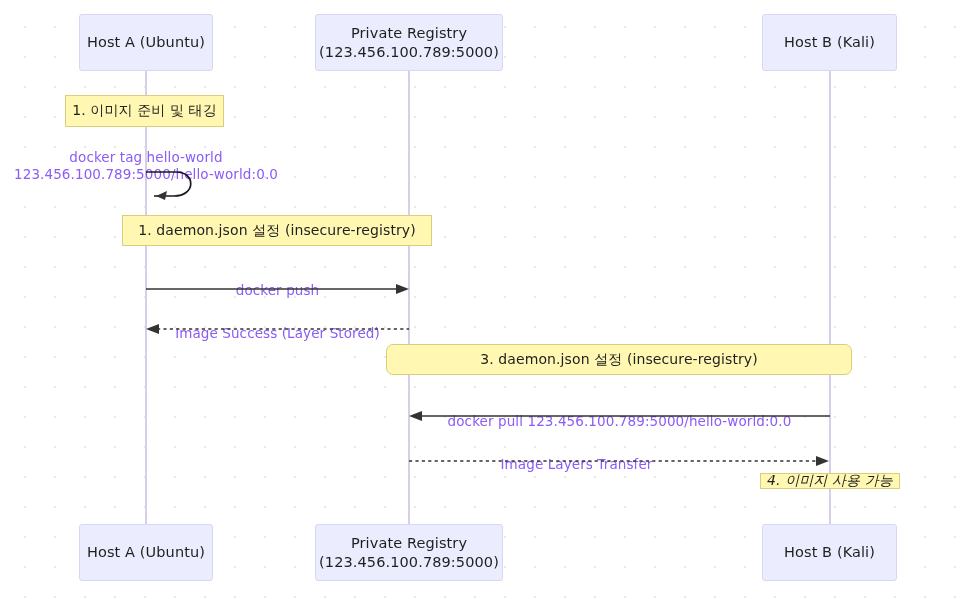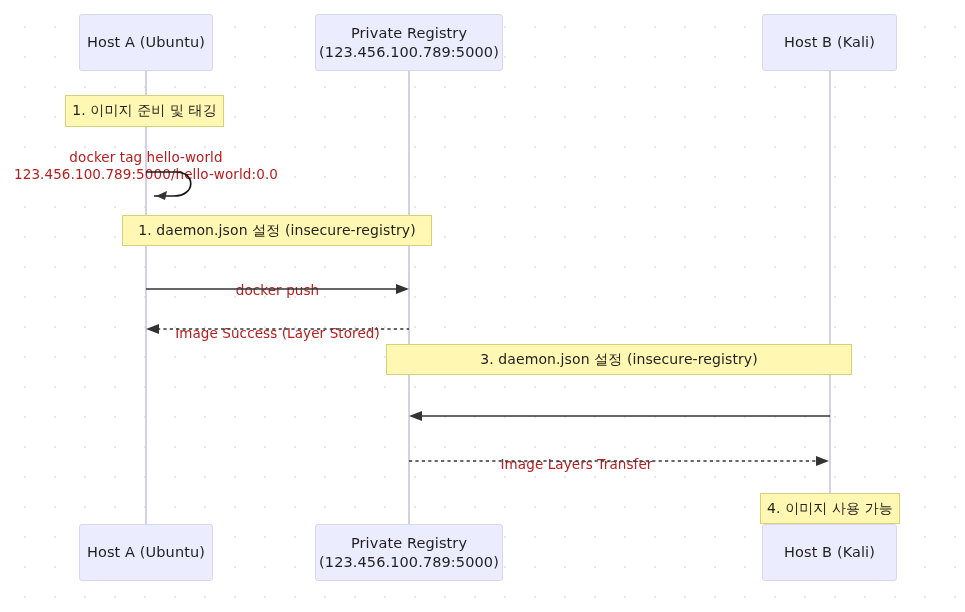--- a/index.html
+++ b/index.html
@@ -57,21 +57,21 @@
     align-items: center;
     justify-content: center;
     color: #1f1f1f;
     font-size: 14px;
     letter-spacing: 0.1px;
     z-index: 5;
   }
   
   .msg-label {
     position: absolute;
-    color: #b91c1c;
+    color: #8b5cf6;
     font-size: 13.5px;
     text-align: center;
     white-space: pre-line;
     line-height: 1.3;
     letter-spacing: 0.1px;
   }
   .msg-svg {
     position: absolute;
     overflow: visible;
   }
@@ -149,34 +149,37 @@
   </svg>
 
   <div class="msg-label" style="left:146px; top:307px; width:263px;">
     <span>Image Success (Layer Stored)</span>
   </div>
   <svg class="msg-svg" style="left:145px; top:323px;" width="266" height="12" viewBox="0 0 266 12">
     <line class="arrow-line dotted" x1="12" y1="6" x2="264" y2="6"></line>
     <polygon class="arrow-head" points="1,6 14,1 14,11"></polygon>
   </svg>
 
-  <div class="note" style="left:386px; top:344px; width:466px; height:31px;">
+  <div class="note" style="left:386px; top:344px; width:466px; height:31px;border-radius:7px;">
     <span>3. daemon.json 설정 (insecure-registry)</span>
   </div>
 
+  <div class="msg-label" style="left:409px; top:395px; width:421px;">
+    <span>docker pull 123.456.100.789:5000/hello-world:0.0</span>
+  </div>
   <svg class="msg-svg" style="left:408px; top:410px;" width="423" height="12" viewBox="0 0 423 12">
     <line class="arrow-line" x1="12" y1="6" x2="422" y2="6"></line>
     <polygon class="arrow-head" points="1,6 14,1 14,11"></polygon>
   </svg>
 
   <div class="msg-label" style="left:409px; top:438px; width:335px;">
     <span>Image Layers Transfer</span>
   </div>
   <svg class="msg-svg" style="left:408px; top:455px;" width="423" height="12" viewBox="0 0 423 12">
     <line class="arrow-line dotted" x1="1" y1="6" x2="411" y2="6"></line>
     <polygon class="arrow-head" points="421,6 408,1 408,11"></polygon>
   </svg>
 
-  <div class="note" style="left:760px; top:493px; width:140px; height:31px;">
+  <div class="note" style="left:760px; top:473px; width:140px; height:16px;font-style:italic;">
     <span>4. 이미지 사용 가능</span>
   </div>
 
 </div>
 
 </body></html>

